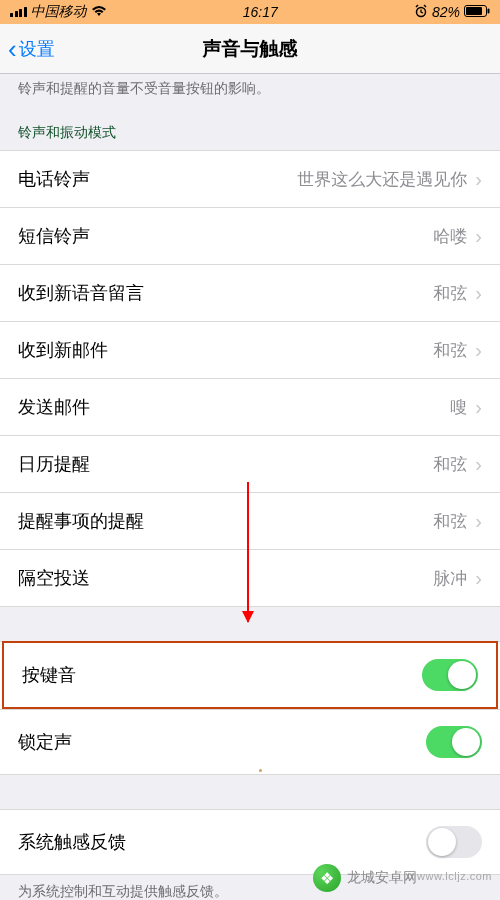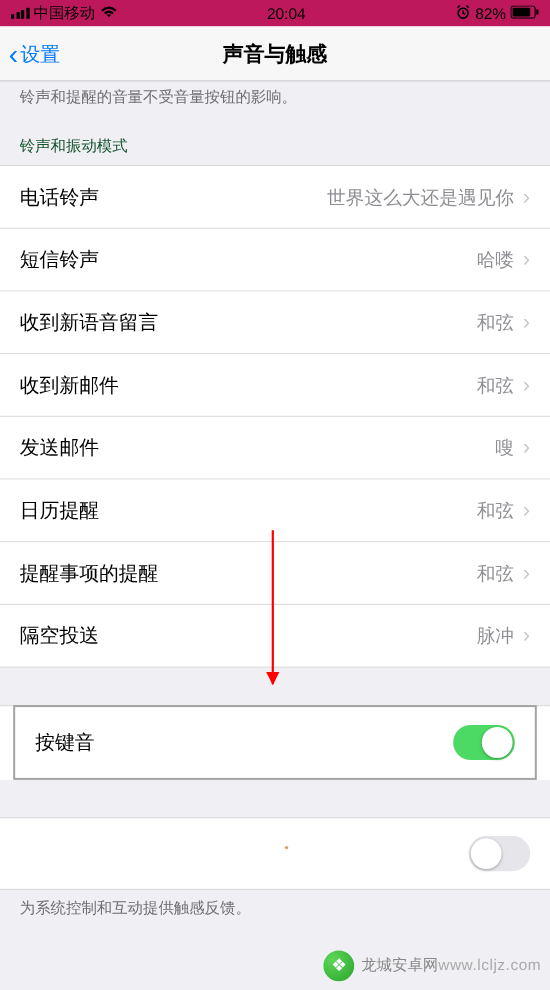--- a/index.html
+++ b/index.html
@@ -10,24 +10,25 @@
       background: #efeff4;
       position: relative;
       overflow: hidden;
     }
     .status-bar {
       height: 24px;
       display: flex;
       align-items: center;
       justify-content: space-between;
       padding: 0 10px;
-      background: #be185d;
+      background: #fdba74;
       font-size: 14px;
       font-weight: 500;
       color: #000;
+      font-style: italic;
     }
     .status-left { display: flex; align-items: center; gap: 4px; }
     .status-right { display: flex; align-items: center; gap: 4px; }
     .signal-bars { display: inline-flex; align-items: flex-end; gap: 1.5px; }
     .signal-bars span { width: 3px; background: #000; border-radius: 0.5px; }
     .signal-bars span:nth-child(1){height:4px;} .signal-bars span:nth-child(2){height:6px;}
     .signal-bars span:nth-child(3){height:8px;} .signal-bars span:nth-child(4){height:10px;}
     .nav-bar {
       height: 50px;
       background: #f7f7f7;
@@ -70,22 +71,22 @@
       background: #4cd964; position: relative; flex: 0 0 auto;
     }
     .switch::after {
       content: ""; position: absolute; top: 2px; right: 2px;
       width: 28px; height: 28px; border-radius: 50%; background: #fff;
       box-shadow: 0 1px 3px rgba(0,0,0,0.3);
     }
     .switch.off { background: #e5e5ea; }
     .switch.off::after { right: auto; left: 2px; }
     .highlight-box {
-      border: 2px solid #a3a3a3;
-      margin: -1px 12px 0;
+      border: 2px solid #c2410c;
+      margin: -1px 2px 0;
     }
     .highlight-box .row { border-bottom: none; }
     .arrow {
       position: absolute; left: 247px; top: 482px; width: 2px; height: 140px;
       background: #ff0000;
     }
     .arrow::after {
       content: ""; position: absolute; left: -5px; bottom: -1px;
       border-left: 6px solid transparent; border-right: 6px solid transparent;
       border-top: 12px solid #ff0000;
@@ -99,42 +100,42 @@
       display: flex; align-items: center; gap: 6px;
       font-size: 14px; color: #888; font-weight: 500;
     }
     .wm-logo {
       width: 28px; height: 28px; border-radius: 50%;
       background: radial-gradient(circle at 30% 30%, #5bd65b, #2aa52a);
       display: flex; align-items: center; justify-content: center;
       color: #fff; font-size: 16px;
     }
     .wm-text { display: flex; flex-direction: row; line-height: 1.1; }
-    .wm-text .sub { font-size: 14px; color: #aaa; letter-spacing: 0.5px; }
+    .wm-text .sub { font-size: 11px; color: #aaa; letter-spacing: 0.5px; }
     .footer-hint { font-size: 14px; color: #6d6d72; padding: 8px 18px; }
   </style>
 </head>
 <body>
 
 <div class="status-bar">
   <div class="status-left">
     <span class="signal-bars">
         <span></span>
         <span></span>
         <span></span>
         <span></span>
       </span>
     <span>中国移动</span>
     <span>
       <svg width="16" height="12" viewBox="0 0 16 12">
           <path d="M8 11 L6 8.5 Q8 7 10 8.5 Z M3.5 6.5 Q8 2.5 12.5 6.5 L11 8 Q8 5.5 5 8 Z M1 4 Q8 -2 15 4 L13.5 5.5 Q8 0.5 2.5 5.5 Z" fill="#000"></path>
         </svg>
     </span>
   </div>
-  <div>20:04</div>
+  <div>16:17</div>
   <div class="status-right">
     <span>
       <svg width="14" height="14" viewBox="0 0 14 14">
           <circle cx="7" cy="8" r="4.5" fill="none" stroke="#000" stroke-width="1.5"></circle>
           <path d="M7 5.5 V8 L9 9" stroke="#000" stroke-width="1.3" fill="none"></path>
           <path d="M2 3 L4 1 M12 3 L10 1" stroke="#000" stroke-width="1.5"></path>
         </svg>
     </span>
     <span>82%</span>
     <span>
@@ -213,26 +214,32 @@
   <div class="spacer-block"></div>
 
   <div class="list" style="border-top:1px solid #d9d9d9;">
     <div class="highlight-box">
       <div class="row">
         <span class="label">按键音</span>
         <span class="spacer"></span>
         <span class="switch"></span>
       </div>
     </div>
+    <div class="row" style="border-top:1px solid #d9d9d9;">
+      <span class="label">锁定声</span>
+      <span class="spacer"></span>
+      <span class="switch"></span>
+    </div>
   </div>
 
   <div class="spacer-block"></div>
 
   <div class="list">
     <div class="row">
+      <span class="label">系统触感反馈</span>
       <span class="spacer"></span>
       <span class="switch off"></span>
     </div>
   </div>
   <div class="footer-hint">为系统控制和互动提供触感反馈。</div>
 </div>
 
 <div class="arrow"></div>
 <div class="small-dot"></div>
 

